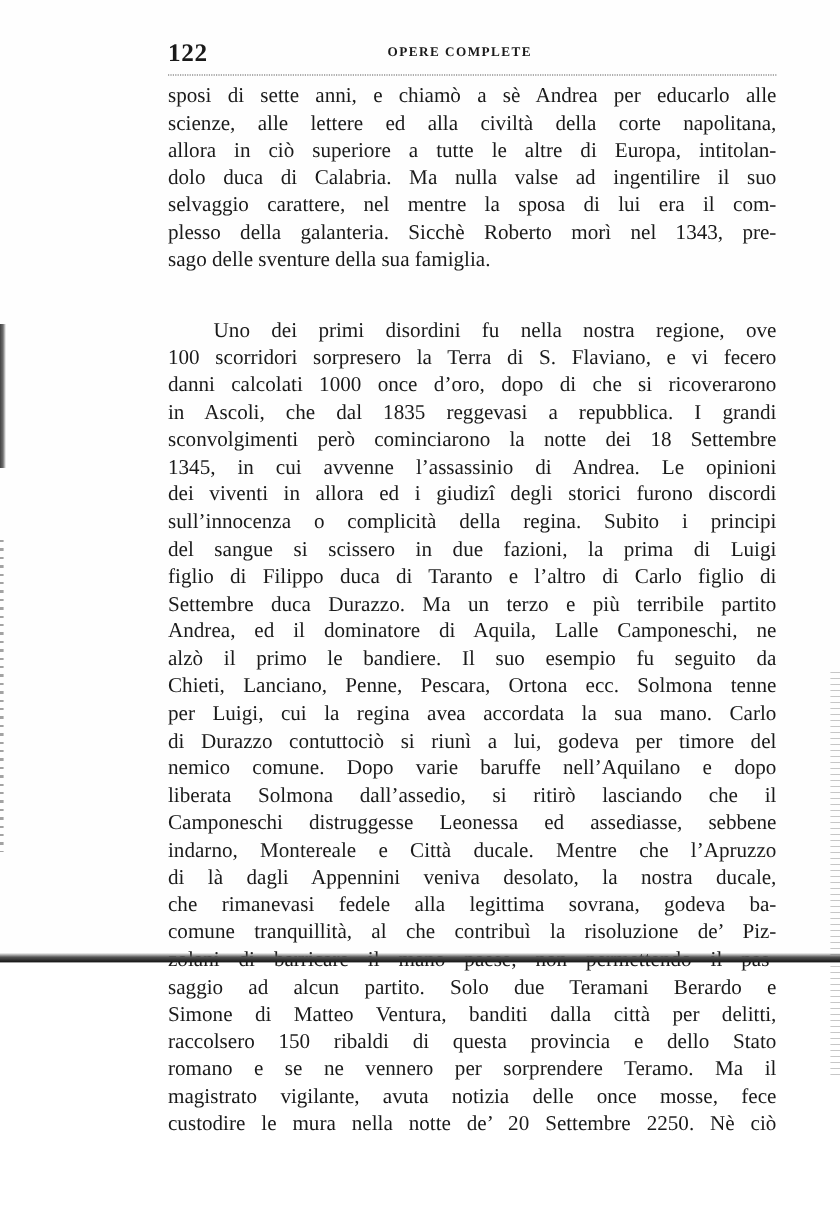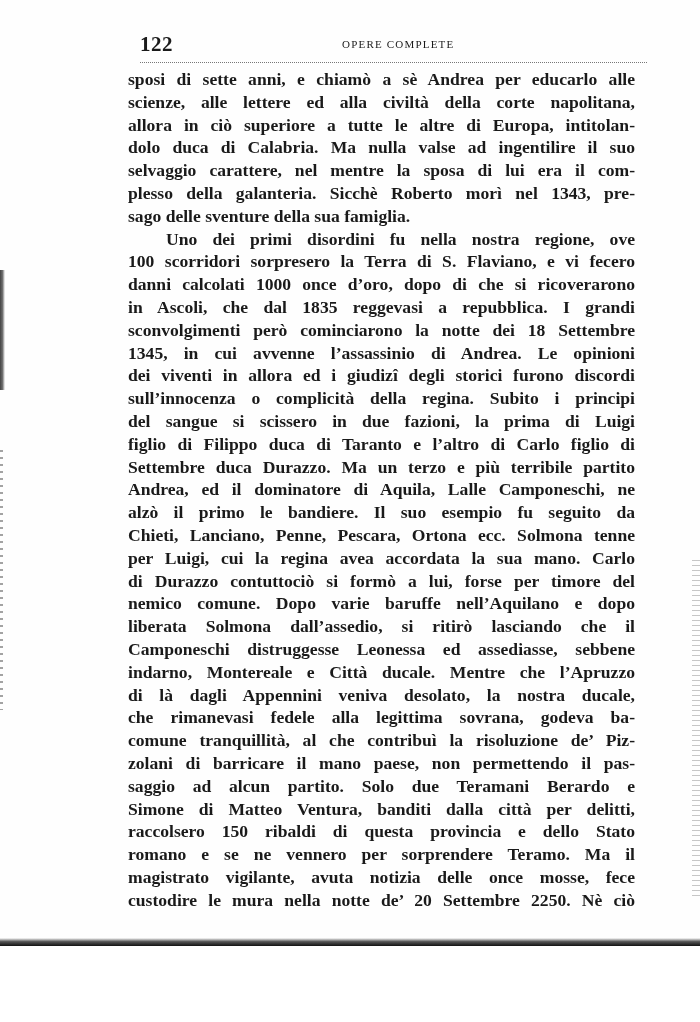--- a/index.html
+++ b/index.html
@@ -13,78 +13,78 @@
       position: relative;
       overflow: hidden;
       font-family: "Liberation Serif", "DejaVu Serif", serif;
       color: #1a1a1a;
     }
     .page {
       position: absolute;
       left: 0;
       top: 0;
       width: 700px;
-      height: 946px;
+      height: 802px;
       background: #fefefe;
     }
     .header {
       position: absolute;
       left: 140px;
       top: 32px;
       width: 507px;
       height: 30px;
     }
     .page-number {
       position: absolute;
       left: 0;
       top: 0;
       font-size: 21px;
       font-weight: bold;
       letter-spacing: 0.5px;
     }
     .running-head {
       position: absolute;
-      left: 202px;
+      left: 183px;
       top: 6px;
       font-size: 11px;
       font-variant: small-caps;
       letter-spacing: 1.2px;
-      font-weight: normal;
+      font-weight: bold;
       text-transform: uppercase;
     }
     .header-rule {
       position: absolute;
       left: 140px;
       top: 62px;
       width: 507px;
       height: 0;
       border-top: 1px dotted #777;
     }
     .body-text {
       position: absolute;
-      left: 128px;
+      left: 140px;
       top: 68px;
       width: 507px;
-      font-weight: bold;
     }
     .line {
       display: block;
       height: 22.8px;
       line-height: 22.8px;
       font-size: 17.6px;
       text-align: justify;
       text-align-last: justify;
       white-space: nowrap;
       overflow: visible;
     }
     .line.last {
       text-align-last: left;
     }
     .line.indent {
       padding-left: 38px;
+      margin-top: 36px;
     }
     .line .t {
       display: inline-block;
       width: 100%;
       text-align: justify;
       text-align-last: justify;
     }
     .line.last .t {
       text-align-last: left;
     }
@@ -154,21 +154,21 @@
     <span class="line"><span class="t">1345, in cui avvenne l’assassinio di Andrea. Le opinioni</span></span>
     <span class="line"><span class="t">dei viventi in allora ed i giudizî degli storici furono discordi</span></span>
     <span class="line"><span class="t">sull’innocenza o complicità della regina. Subito i principi</span></span>
     <span class="line"><span class="t">del sangue si scissero in due fazioni, la prima di Luigi</span></span>
     <span class="line"><span class="t">figlio di Filippo duca di Taranto e l’altro di Carlo figlio di</span></span>
     <span class="line"><span class="t">Settembre duca Durazzo. Ma un terzo e più terribile partito</span></span>
     <span class="line"><span class="t">Andrea, ed il dominatore di Aquila, Lalle Camponeschi, ne</span></span>
     <span class="line"><span class="t">alzò il primo le bandiere. Il suo esempio fu seguito da</span></span>
     <span class="line"><span class="t">Chieti, Lanciano, Penne, Pescara, Ortona ecc. Solmona tenne</span></span>
     <span class="line"><span class="t">per Luigi, cui la regina avea accordata la sua mano. Carlo</span></span>
-    <span class="line"><span class="t">di Durazzo contuttociò si formò a lui, forse per timore del</span></span>
+    <span class="line"><span class="t">di Durazzo contuttociò si riunì a lui, godeva per timore del</span></span>
     <span class="line"><span class="t">nemico comune. Dopo varie baruffe nell’Aquilano e dopo</span></span>
     <span class="line"><span class="t">liberata Solmona dall’assedio, si ritirò lasciando che il</span></span>
     <span class="line"><span class="t">Camponeschi distruggesse Leonessa ed assediasse, sebbene</span></span>
     <span class="line"><span class="t">indarno, Montereale e Città ducale. Mentre che l’Apruzzo</span></span>
     <span class="line"><span class="t">di là dagli Appennini veniva desolato, la nostra ducale,</span></span>
     <span class="line"><span class="t">che rimanevasi fedele alla legittima sovrana, godeva ba-</span></span>
     <span class="line"><span class="t">comune tranquillità, al che contribuì la risoluzione de’ Piz-</span></span>
     <span class="line"><span class="t">zolani di barricare il mano paese, non permettendo il pas-</span></span>
     <span class="line"><span class="t">saggio ad alcun partito. Solo due Teramani Berardo e</span></span>
     <span class="line"><span class="t">Simone di Matteo Ventura, banditi dalla città per delitti,</span></span>

